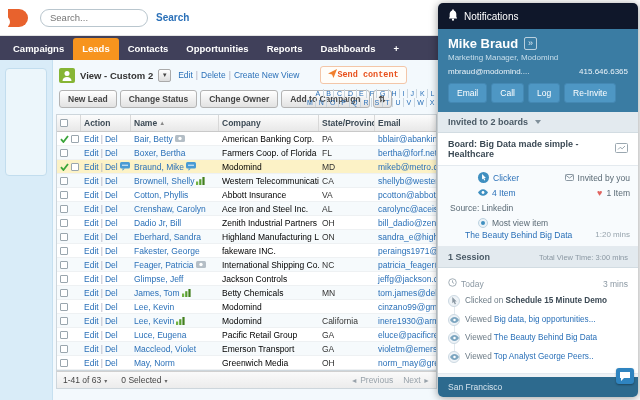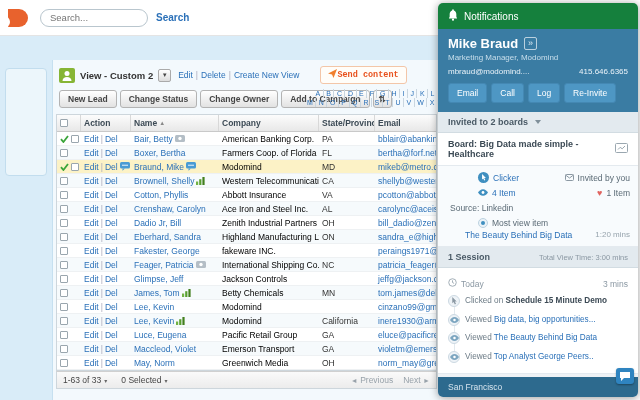--- a/index.html
+++ b/index.html
@@ -56,21 +56,21 @@
   .ic { display:inline-flex; flex:none; }
 
   .tfoot { display:flex; align-items:center; gap:14px; height:18px; padding:0 6px; background:linear-gradient(#fafafa,#ececec); border-top:1px solid #d0d0d0; font-size:8.5px; color:#444; margin:0 3px; border-left:1px solid #cdd6dc; border-right:1px solid #cdd6dc; border-bottom:1px solid #cdd6dc; }
   .foot-item { display:inline-flex; align-items:center; cursor:pointer; }
   .dd { font-size:6px; color:#666; margin-left:3px; }
   .pager { margin-left:auto; color:#98a2aa; display:flex; gap:10px; align-items:center; }
   .arr { font-size:7px; }
 
   
   .panel { position:absolute; left:438px; top:3px; width:200px; height:394px; border-radius:5px; overflow:hidden; background:#eef2f5; box-shadow:0 1px 8px rgba(0,0,0,.4); display:flex; flex-direction:column; z-index:5; }
-  .p-header { background:#15803d; display:flex; align-items:center; gap:6px; padding:6px 10px; color:#fff; font-size:10px; }
+  .p-header { background:#0f172a; display:flex; align-items:center; gap:6px; padding:6px 10px; color:#fff; font-size:10px; }
   .p-profile { background:#3a7ca3; padding:7px 10px 9px; color:#fff; }
   .p-name-row { display:flex; align-items:center; gap:6px; font-size:13px; font-weight:bold; }
   .expand-badge { font-size:9px; border:1px solid rgba(255,255,255,.65); border-radius:2px; padding:0 3px; line-height:11px; color:#dceaf3; cursor:pointer; font-weight:normal; }
   .p-role { font-size:8px; color:#c9dfec; margin-top:2px; }
   .p-contact { display:flex; justify-content:space-between; margin-top:5px; font-size:8px; color:#eaf3f9; }
   .p-buttons { display:flex; gap:4px; margin-top:7px; }
   .p-btn { background:#4e97c4; border:1px solid #4488b3; color:#fff; font-size:8.5px; border-radius:3px; padding:4px 8px; cursor:pointer; font-family:inherit; }
 
   .section-bar { display:flex; align-items:center; gap:4px; padding:5px 10px; background:#e3eaef; border-bottom:1px solid #d2dce2; font-size:9px; color:#4a5a66; font-weight:bold; }
   .chev { width:0; height:0; border-left:3px solid transparent; border-right:3px solid transparent; border-top:4px solid #7f8f9a; margin-left:3px; }
@@ -107,20 +107,29 @@
 <div class="sf">
   <div class="sf-header">
     <div class="logo">
         <span class="l1"></span>
         <span class="l2"></span>
       </div>
     <input class="search-input" placeholder="Search..." style="">
     <span class="search-btn">Search</span>
   </div>
 
+  <div class="tabs" id="tabbar">
+      <div class="tab">Campaigns</div>
+      <div class="tab active">Leads</div>
+      <div class="tab">Contacts</div>
+      <div class="tab">Opportunities</div>
+      <div class="tab">Reports</div>
+      <div class="tab">Dashboards</div>
+      <div class="tab">+</div>
+    </div>
 
   <div class="sf-body">
     <div class="sidebar">
         <div class="sidebar-inner"></div>
       </div>
     <div class="main">
 
       <div class="view-row">
         <span class="lead-ic">
           <svg width="16" height="15">
@@ -566,21 +575,21 @@
               <div class="cell state">OH</div>
               <div class="cell">
                 <span class="link">norm_may@green...</span>
               </div>
             </div>
           </div>
       </div>
 
       <div class="tfoot">
         <span class="foot-item">
-            <span>1-63 of 33</span>
+            <span>1-41 of 63</span>
             <span class="dd">▾</span>
           </span>
         <span class="foot-item">
             <span>0 Selected</span>
             <span class="dd">▾</span>
           </span>
         <span class="pager">
           <span class="foot-item"><span class="arr">◄</span>&nbsp;<span>Previous</span></span>
           <span class="foot-item"><span>Next</span>&nbsp;<span class="arr">►</span></span>
         </span>

